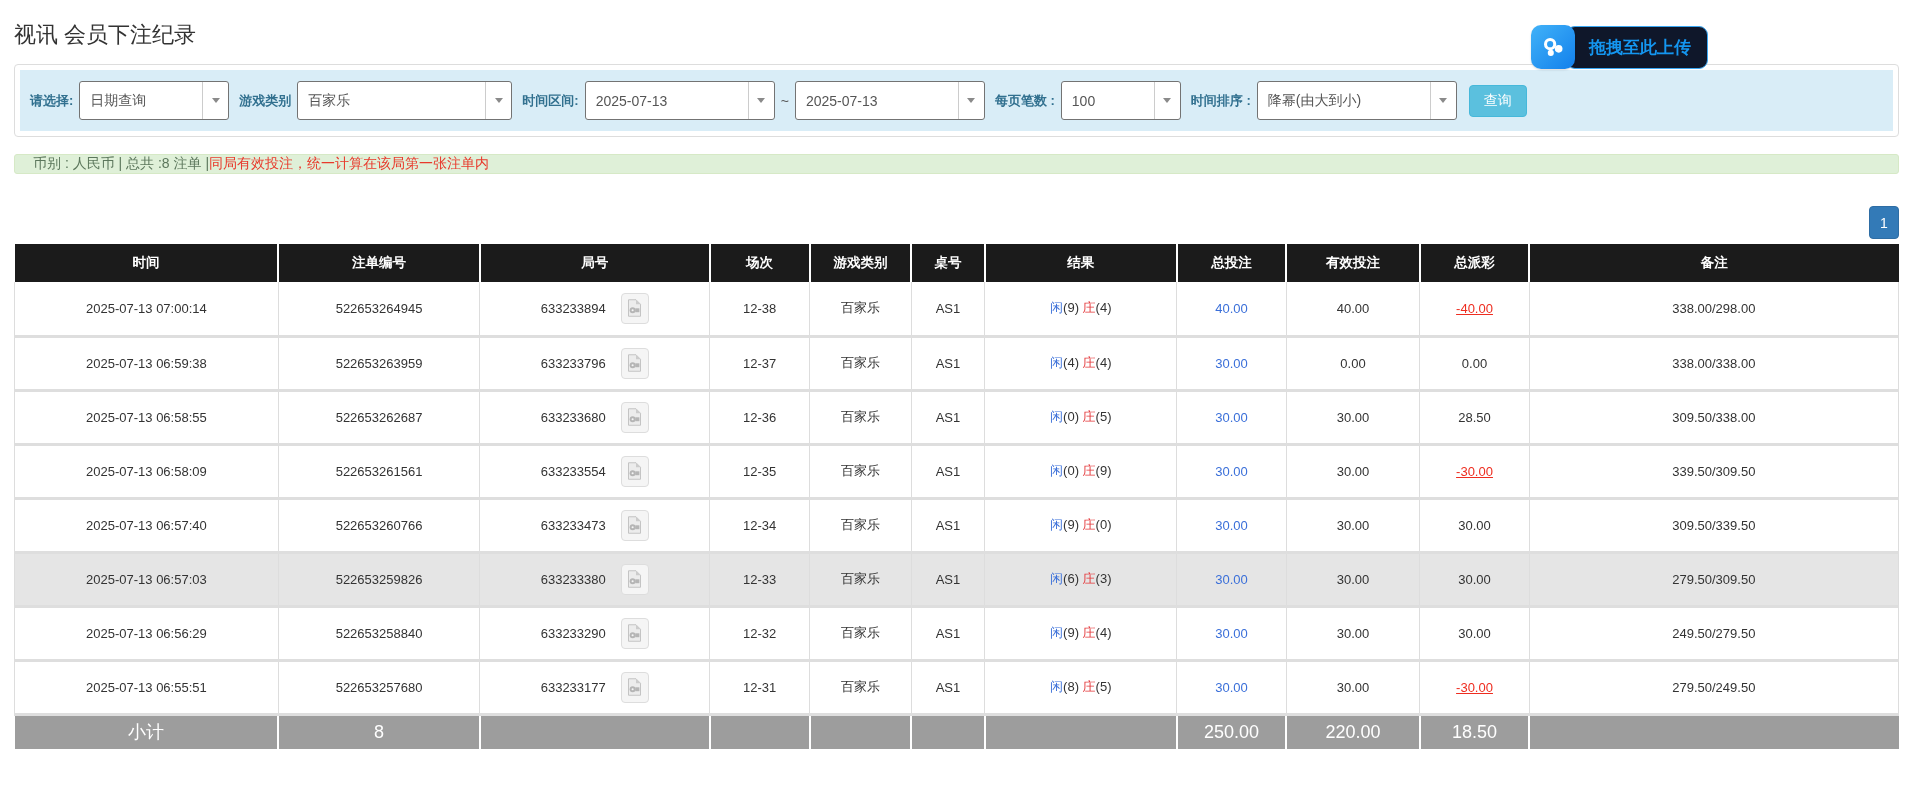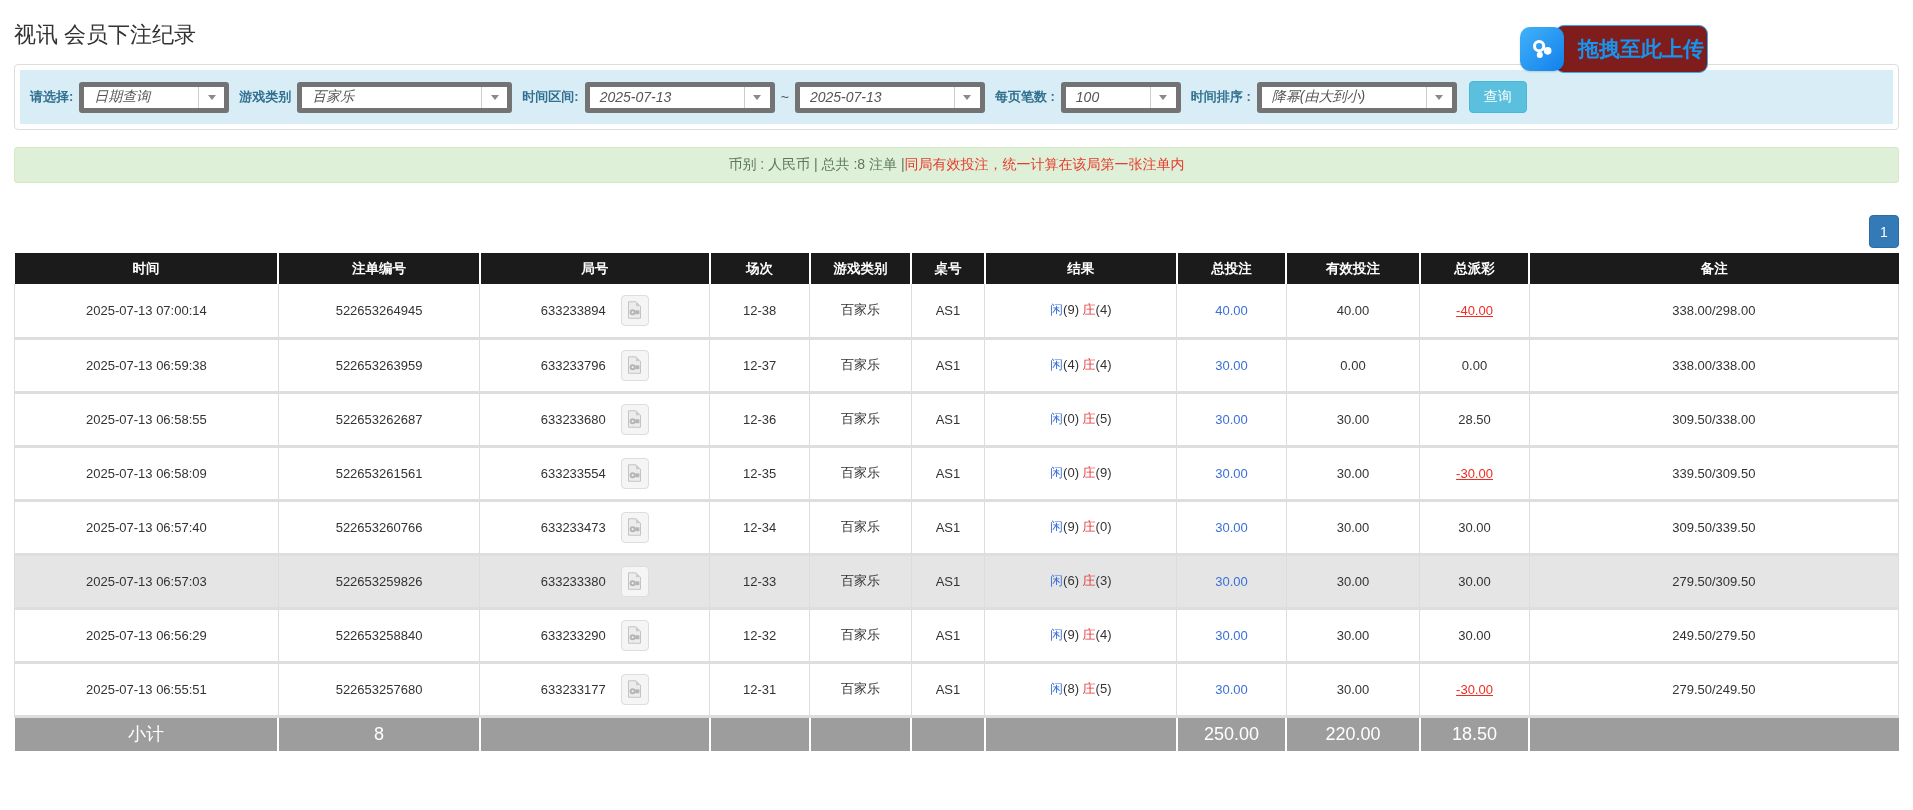--- a/index.html
+++ b/index.html
@@ -10,55 +10,55 @@
   
   .page-title { font-size:22px; font-weight:normal; color:#333; margin:20px 0 14px 0; }
 
   
   .upload { position:absolute; top:5px; right:205px; display:flex; align-items:center; cursor:pointer; }
   .upload-icon { width:44px; height:44px; border-radius:10px; z-index:2;
     background:linear-gradient(135deg,#41b2f8,#1280ec);
     display:flex; align-items:center; justify-content:center;
     box-shadow:0 1px 2px rgba(0,0,0,.15); }
   .upload-box { margin-left:-9px; border:1px solid #3aa7f3; border-radius:9px;
-    padding:9px 3px 9px 22px; color:#1496f0; font-weight:bold; font-size:21px;
-    background:#7f1d1d; }
+    padding:9px 16px 9px 22px; color:#1496f0; font-weight:bold; font-size:17px;
+    background:#0f172a; }
 
   
   .filter-panel { border:1px solid #ddd; border-radius:4px; padding:5px; background:#fff; }
   .filter-bar { background:#d9edf7; padding:11px 10px; display:flex; align-items:center; }
   .flabel { font-size:13px; font-weight:bold; color:#31708f; white-space:nowrap; margin:0 6px 0 10px; }
-  .select { display:flex; align-items:center; background:#fff; border:5px solid #737373;
-    border-radius:3px; height:31px; cursor:pointer;font-style:italic; }
+  .select { display:flex; align-items:center; background:#fff; border:1px solid #737373;
+    border-radius:3px; height:39px; cursor:pointer; }
   .select .val { flex:1; padding:0 10px; font-size:14px; color:#555; white-space:nowrap; overflow:hidden; }
   .select .arrow { width:26px; align-self:stretch; border-left:1px solid #ccc;
     display:flex; align-items:center; justify-content:center; }
   .caret { width:0; height:0; border-left:4px solid transparent; border-right:4px solid transparent;
     border-top:5px solid #8a8a8a; }
   .tilde { margin:0 6px; color:#555; font-size:14px; }
   .w-qtype{width:150px} .w-game{width:215px} .w-date{width:190px} .w-size{width:120px} .w-sort{width:200px}
   .search-btn { margin-left:12px; background:#5bc0de; border:1px solid #46b8da; color:#fff;
     font-size:14px; padding:6px 14px; border-radius:4px; cursor:pointer; }
 
   
   .summary-bar { margin-top:17px; background:#dff0d8; border:1px solid #d6e9c6; border-radius:3px;
-    padding:8px 18px; display:flex; justify-content:center; align-items:center; }
+    padding:0 18px; display:flex; justify-content:flex-start; align-items:center; }
   .summary-left { font-size:14px; color:#5c775c; }
   .summary-right { font-size:14px; color:#e8392b; }
 
   
   .pager-row { height:70px; position:relative; }
   .page-btn { position:absolute; right:0; top:32px; width:30px; height:33px;
     background:#337ab7; border:1px solid #2e6da4; border-radius:4px; color:#fff;
     font-size:14px; display:flex; align-items:center; justify-content:center; cursor:pointer; }
 
   
   table { width:100%; border-collapse:collapse; table-layout:fixed; }
   thead th { background:#1b1b1b; color:#fff; font-size:13.5px; font-weight:bold;
-    height:31px; border-right:2px solid #fff; }
+    height:38px; border-right:2px solid #fff; }
   thead th:last-child { border-right:none; }
   tbody td { height:54px; border-bottom:3px solid #dedede; border-right:1px solid #ddd;
     font-size:13px; text-align:center; color:#333; background:#fff; }
   tbody td:first-child { border-left:1px solid #ddd; }
   tbody tr.highlight td { background:#e5e5e5; }
   td.blue-link { color:#3a6fd9; cursor:pointer; }
   td.neg { color:#ee2d20;text-decoration:underline; }
   .res-player { color:#3a6fd9; }
   .res-banker { color:#e4393c; }
   .round-cell-inner { display:inline-flex; align-items:center; gap:15px; }

